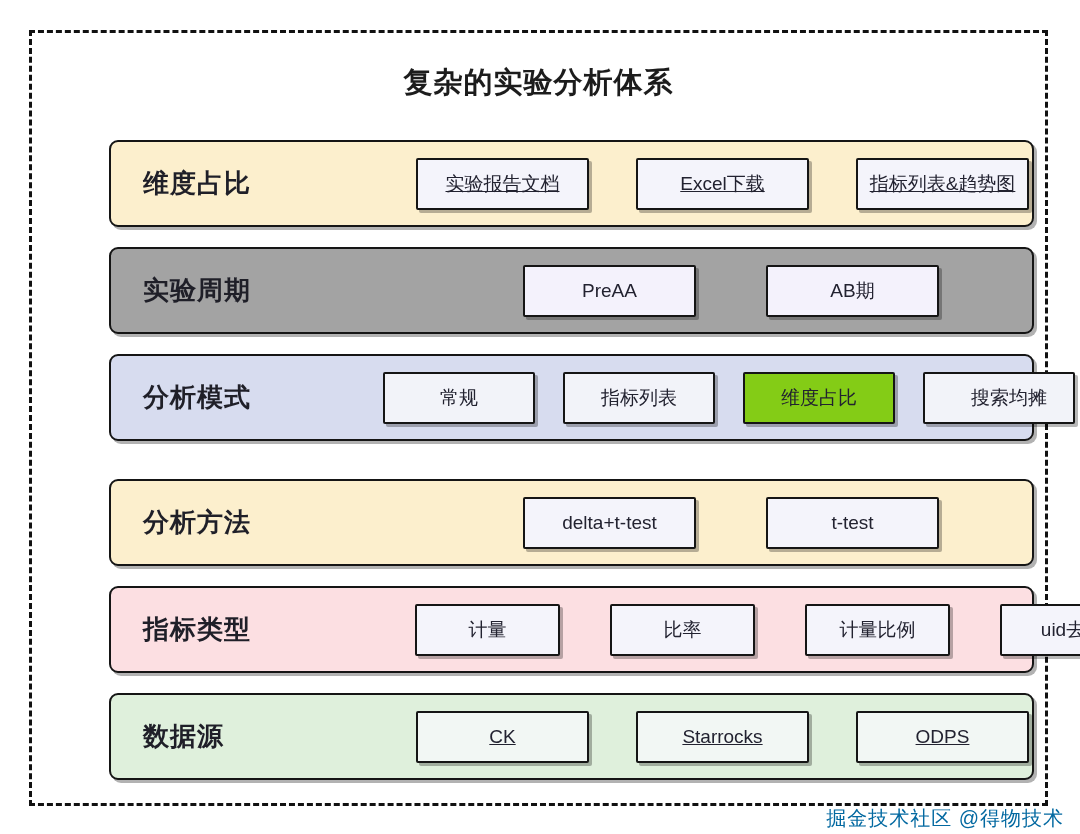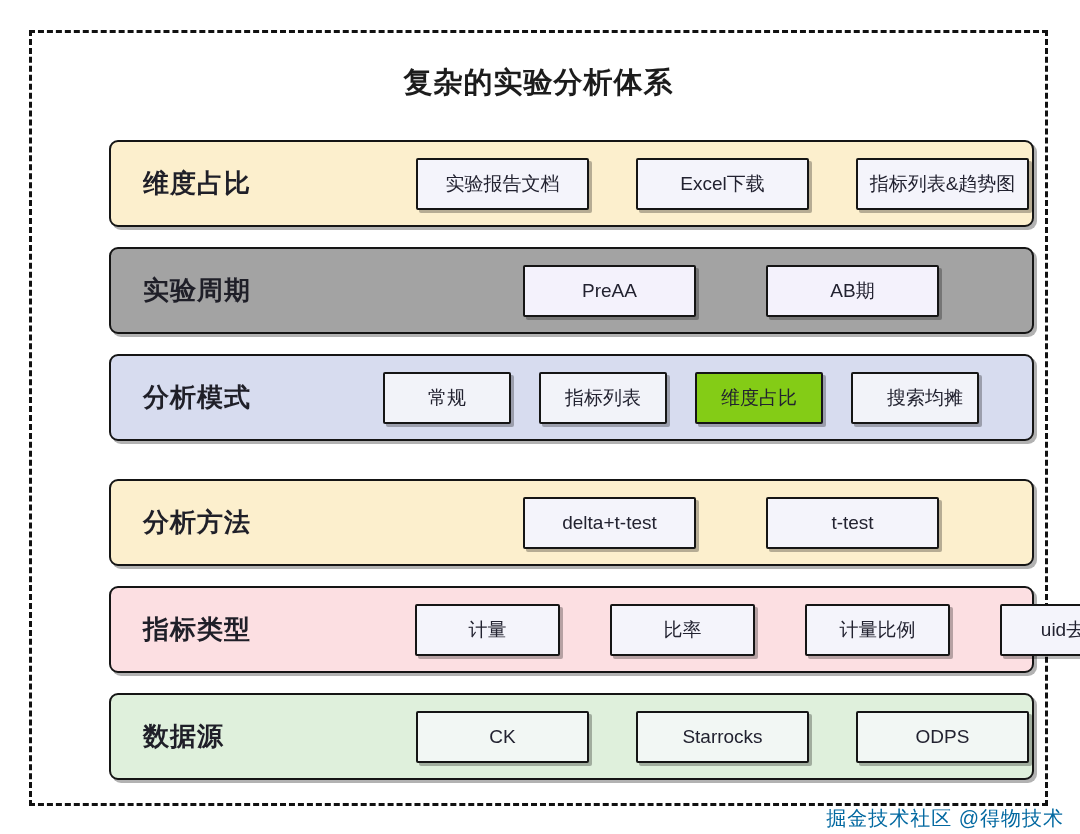--- a/index.html
+++ b/index.html
@@ -89,29 +89,29 @@
     align-items: center;
     justify-content: center;
     font-size: 19px;
     color: #222230;
     box-shadow: 3px 3px 0 rgba(0,0,0,0.28);
     white-space: nowrap;
     padding: 0 8px;
   }
 
   
-  .layout-3 .chip { width: 173px; }
+  .layout-3 .chip { width: 173px; text-decoration: underline; }
   .layout-3 .chip + .chip { margin-left: 47px; }
   .layout-3 { padding-left: 33px; }
 
   .layout-2 .chip { width: 173px; }
   .layout-2 .chip + .chip { margin-left: 70px; }
   .layout-2 { padding-left: 140px; }
 
-  .layout-4 .chip { width: 128px; }
+  .layout-4 .chip { width: 152px; }
   .layout-4 .chip + .chip { margin-left: 28px; }
   .layout-4 { padding-left: 0px; }
 
   .layout-4b .chip { width: 145px; }
   .layout-4b .chip + .chip { margin-left: 50px; }
   .layout-4b { padding-left: 32px; }
 
   #watermark {
     position: absolute;
     right: 16px;

